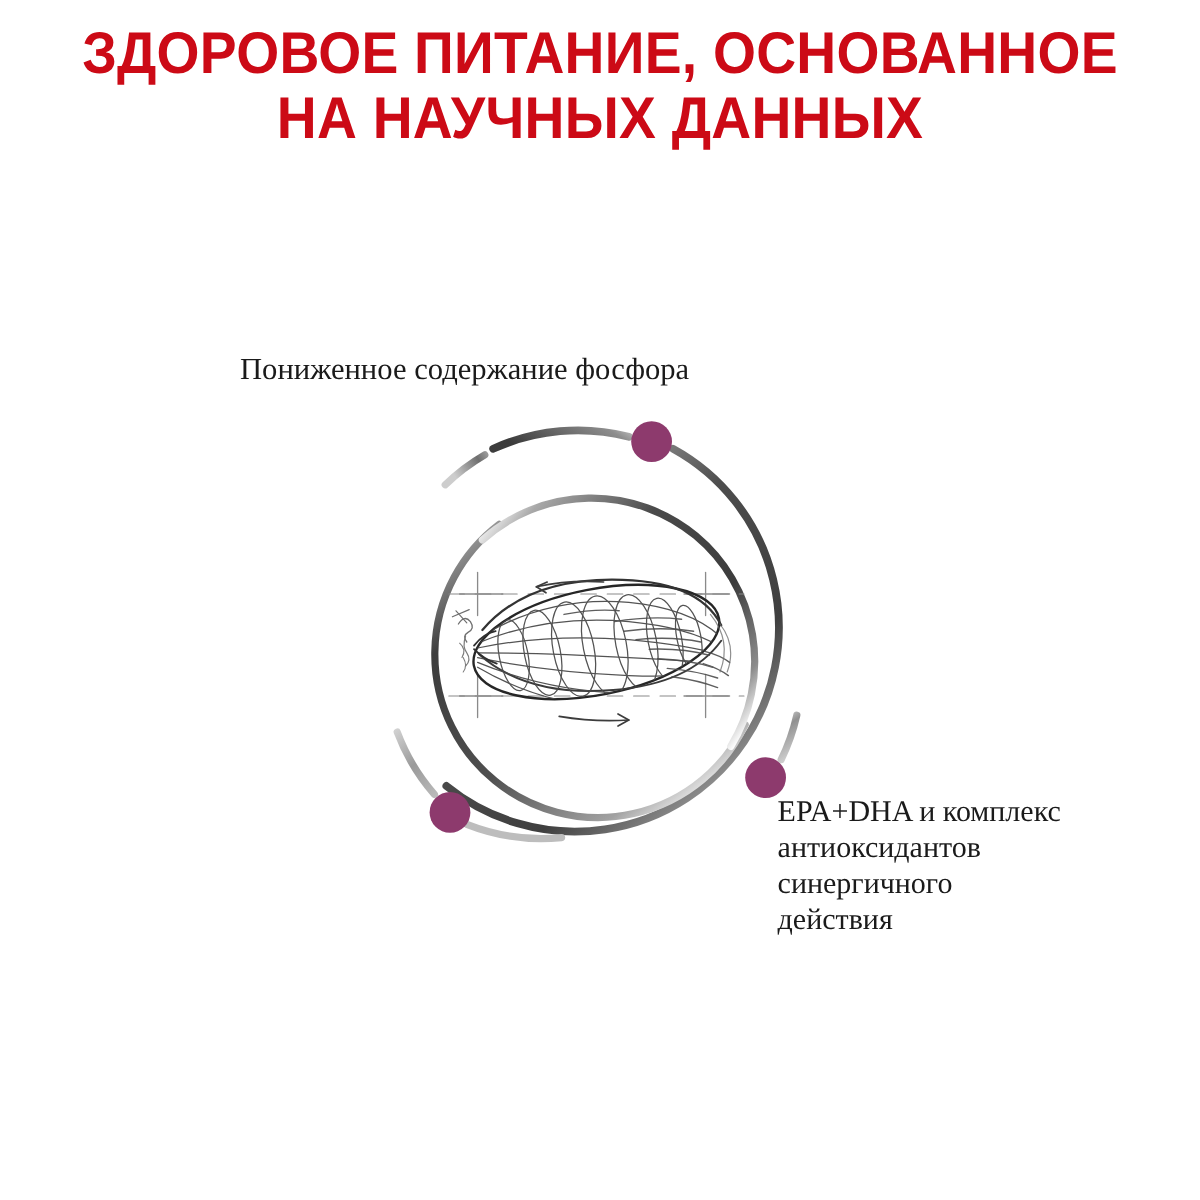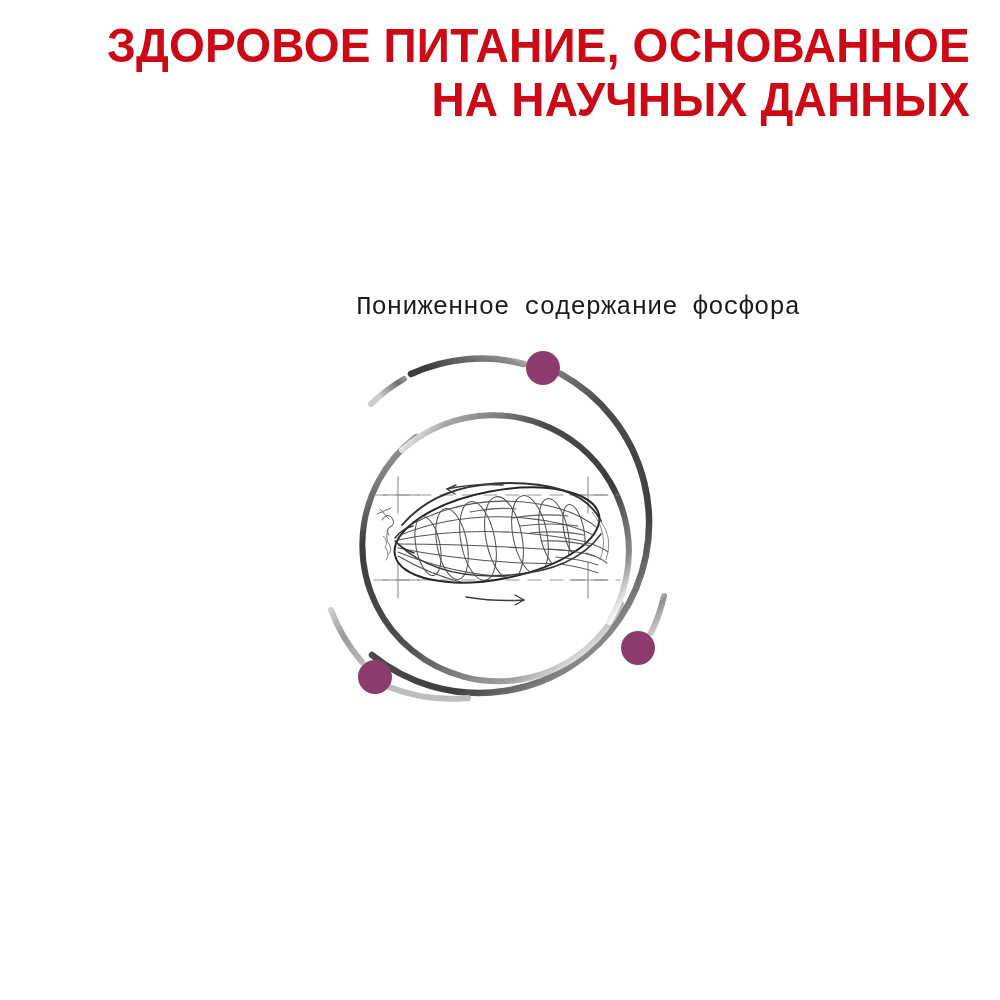--- a/index.html
+++ b/index.html
@@ -22,21 +22,21 @@
     width: 1000px;
     height: 1000px;
   }
 
   
   .title-block {
     position: absolute;
     left: 0;
     top: 18px;
     width: 1000px;
-    text-align: right;
+    text-align: center;
   }
   .title-line {
     display: block;
     font-family: "Liberation Sans Narrow", "Liberation Sans", sans-serif;
     font-weight: 700;
     font-size: 49px;
     line-height: 54px;
     letter-spacing: 0.2px;
     color: #cc0a16;
     transform: scaleX(0.94);
@@ -48,25 +48,25 @@
   .diagram {
     position: absolute;
     left: 0; top: 0;
     width: 1000px;
     height: 1000px;
   }
 
   .label {
     position: absolute;
     color: #1a1a1a;
-    font-family: Liberation Mono, monospace;
+    font-family: Liberation Serif, serif;
     font-weight: 400;
     font-size: 25px;
     line-height: 31px;
-    text-align: right;
+    text-align: left;
     white-space: pre-line;
   }
 
   .label-top {
     left: 200px;
     top: 292px;
     width: 600px;
     font-size: 25.5px;
   }
 
@@ -281,15 +281,19 @@
       <g>
         <circle cx="543" cy="368" r="17" fill="#8d3a6d"></circle>
         <circle cx="375" cy="677" r="17" fill="#8d3a6d"></circle>
         <circle cx="638" cy="648" r="17" fill="#8d3a6d"></circle>
       </g>
     </svg>
 
     <div class="label label-top">Пониженное содержание фосфора</div>
 
 
+    <div class="label label-bottom-right">EPA+DHA и комплекс
+антиоксидантов
+синергичного
+действия</div>
 
   </div>
 </div>
 
 </body></html>

